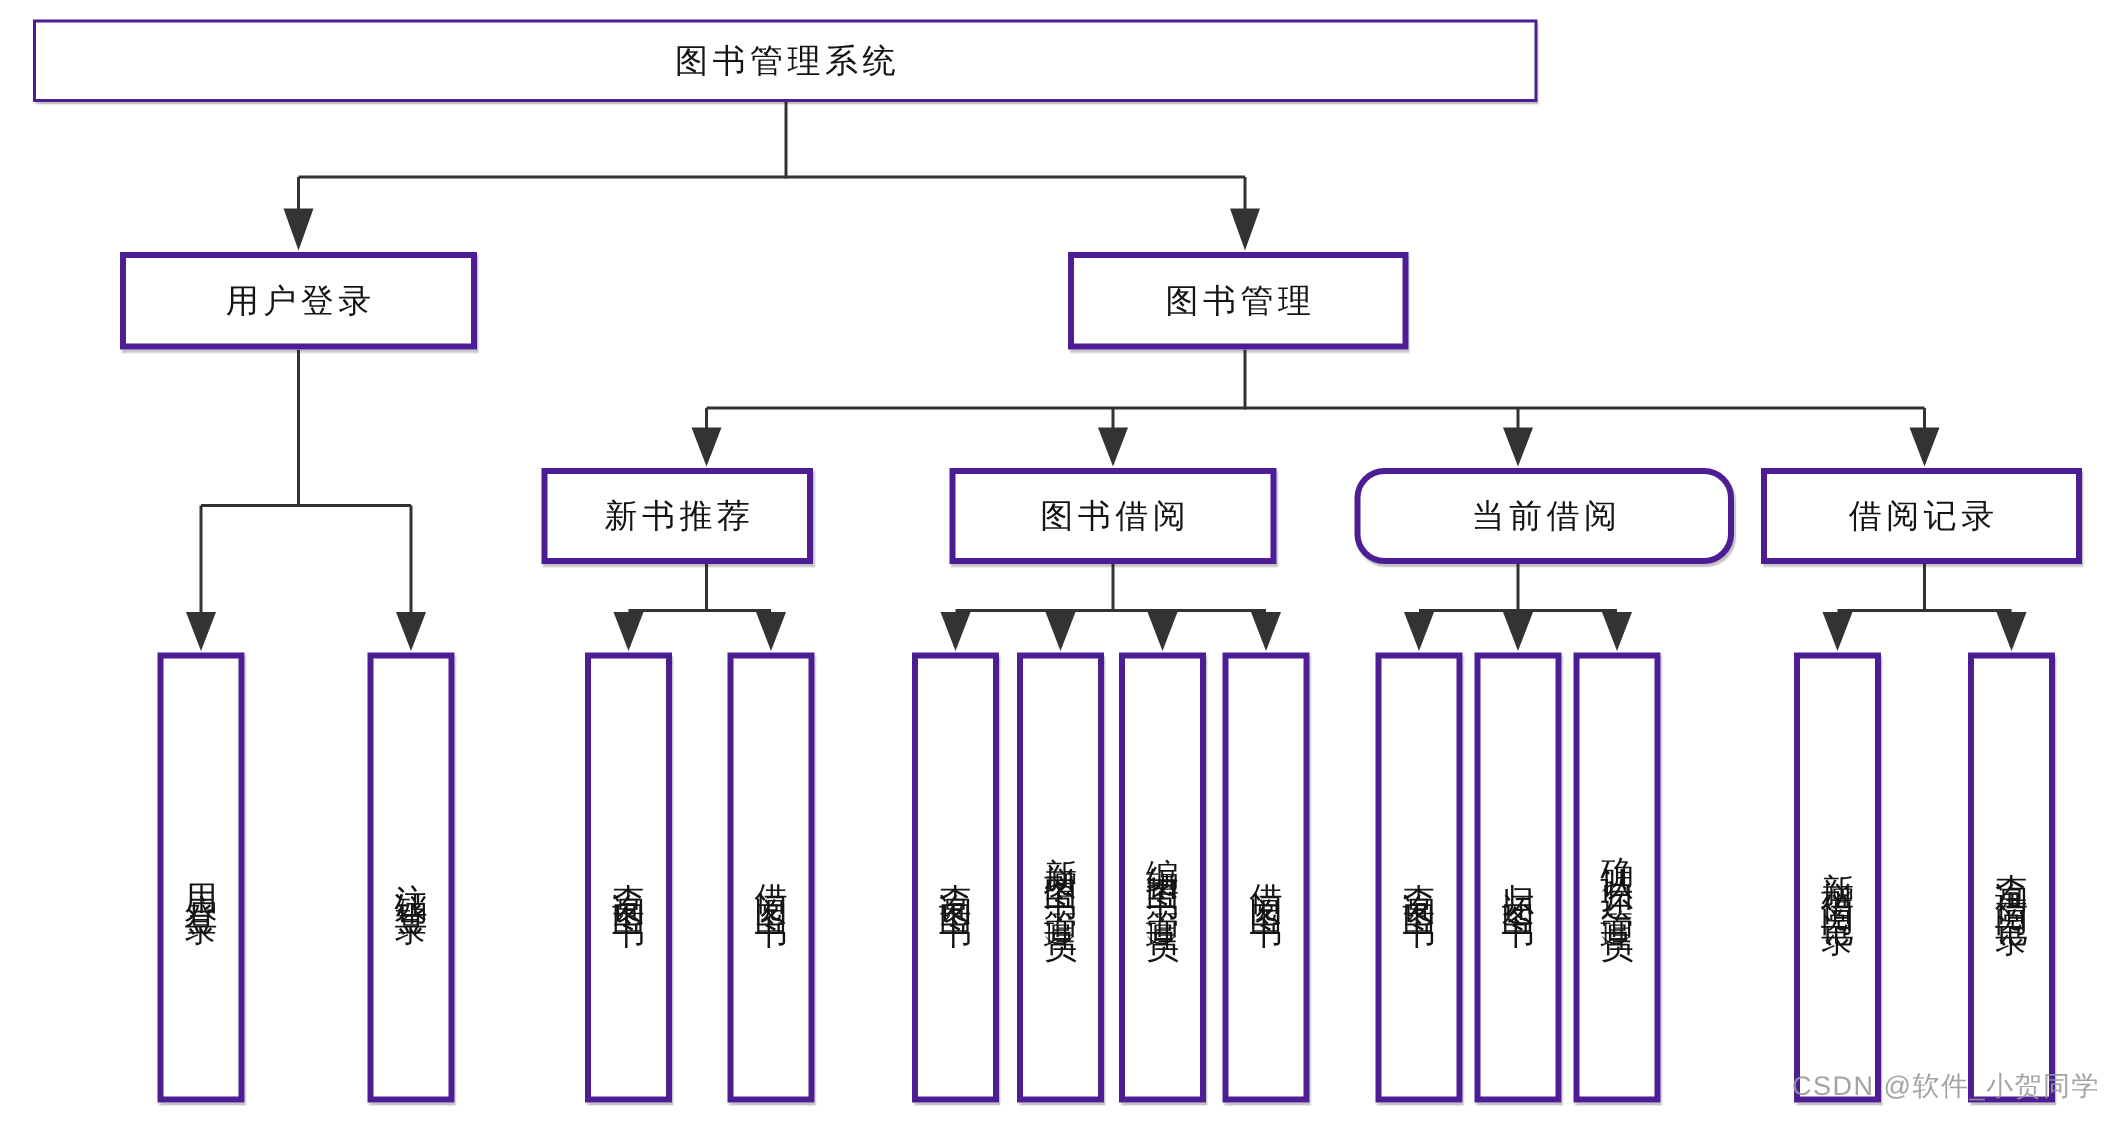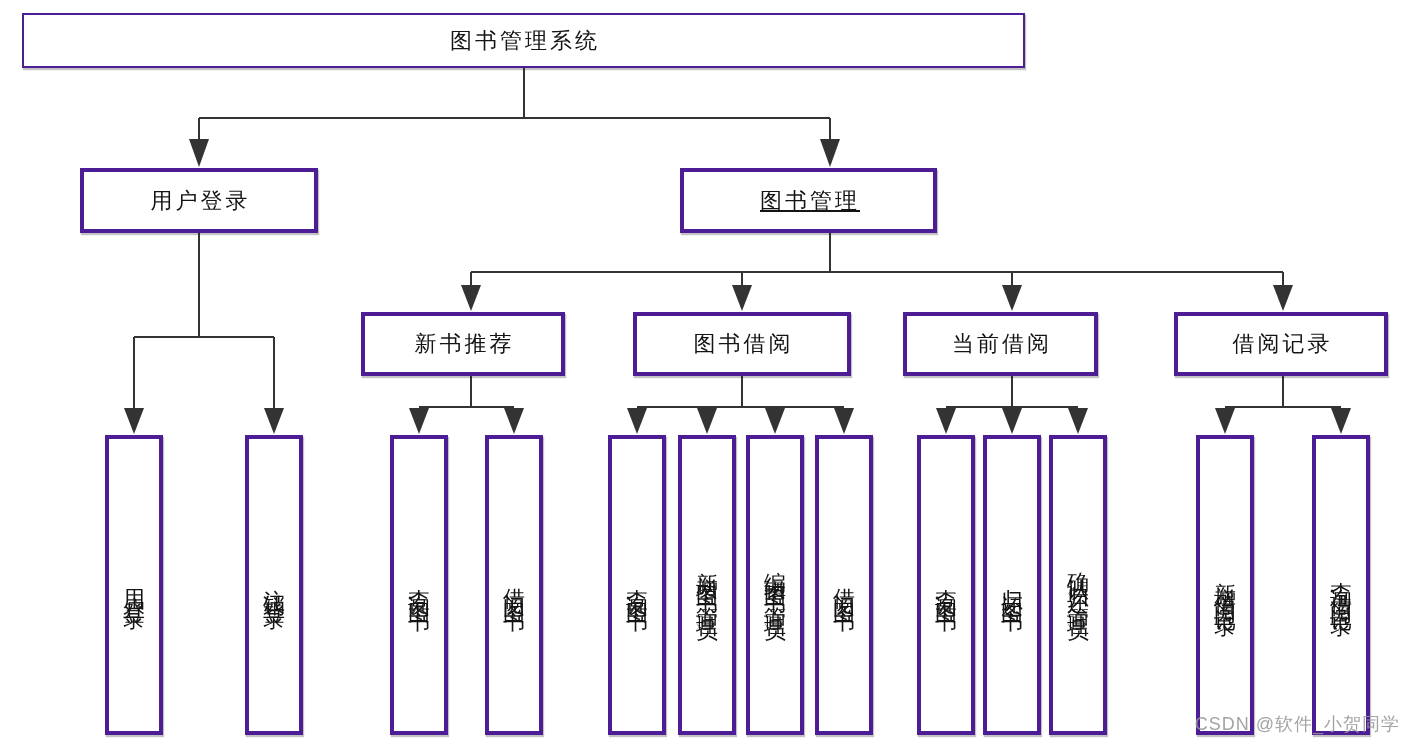--- a/index.html
+++ b/index.html
@@ -48,25 +48,25 @@
     text-orientation: mixed;
     font-size: 22px;
     letter-spacing: 7px;
     line-height: 1;
     white-space: nowrap;
   }
   
   #n-root   { left: 22px;   top: 13px;  width: 1003px; height: 55px; }
   
   #n-login  { left: 80px;   top: 168px; width: 238px;  height: 65px; }
-  #n-mgmt   { left: 680px;  top: 168px; width: 257px;  height: 65px; text-decoration: underline; }
+  #n-mgmt   { left: 712px;  top: 168px; width: 227px;  height: 65px; }
   
-  #n-rec    { left: 361px;  top: 312px; width: 204px;  height: 64px; }
+  #n-rec    { left: 361px;  top: 312px; width: 181px;  height: 64px; }
   #n-bb     { left: 633px;  top: 312px; width: 218px;  height: 64px; }
-  #n-cb     { left: 903px;  top: 312px; width: 195px;  height: 64px; }
+  #n-cb     { left: 903px;  top: 312px; width: 253px;  height: 64px; border-radius: 20px; }
   #n-br     { left: 1174px; top: 312px; width: 214px;  height: 64px; }
   
   .leaf     { top: 435px; width: 58px; height: 300px; }
   #l-login1 { left: 105px;  }
   #l-logout { left: 245px;  }
   #l-rec-q  { left: 390px;  }
   #l-rec-b  { left: 485px;  }
   #l-bb-q   { left: 608px;  }
   #l-bb-a   { left: 678px;  }
   #l-bb-e   { left: 746px;  }

